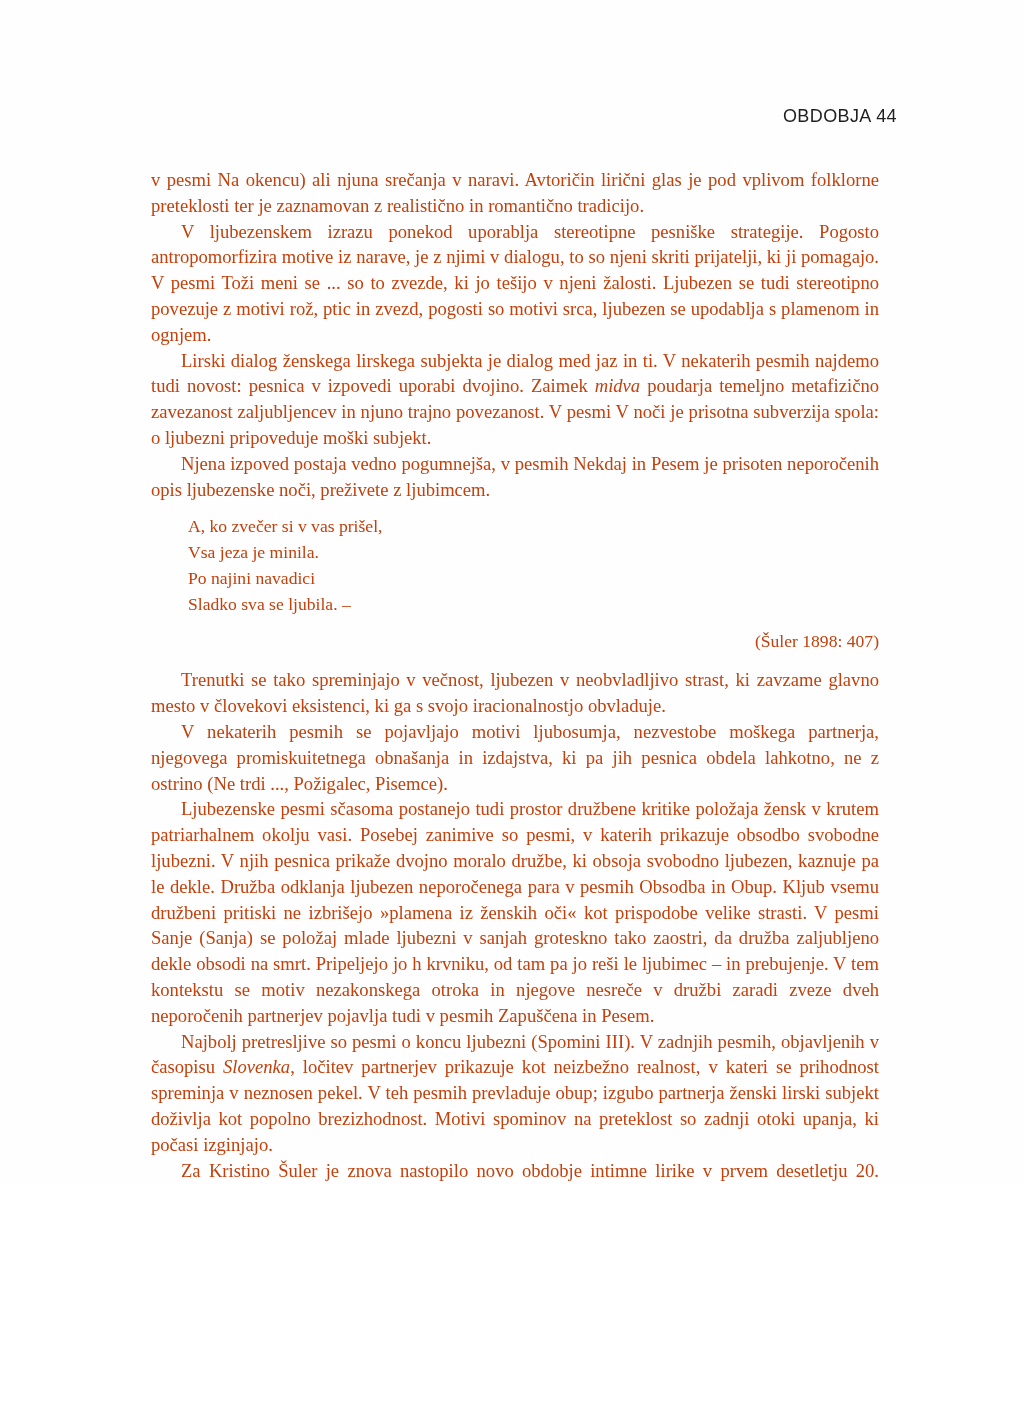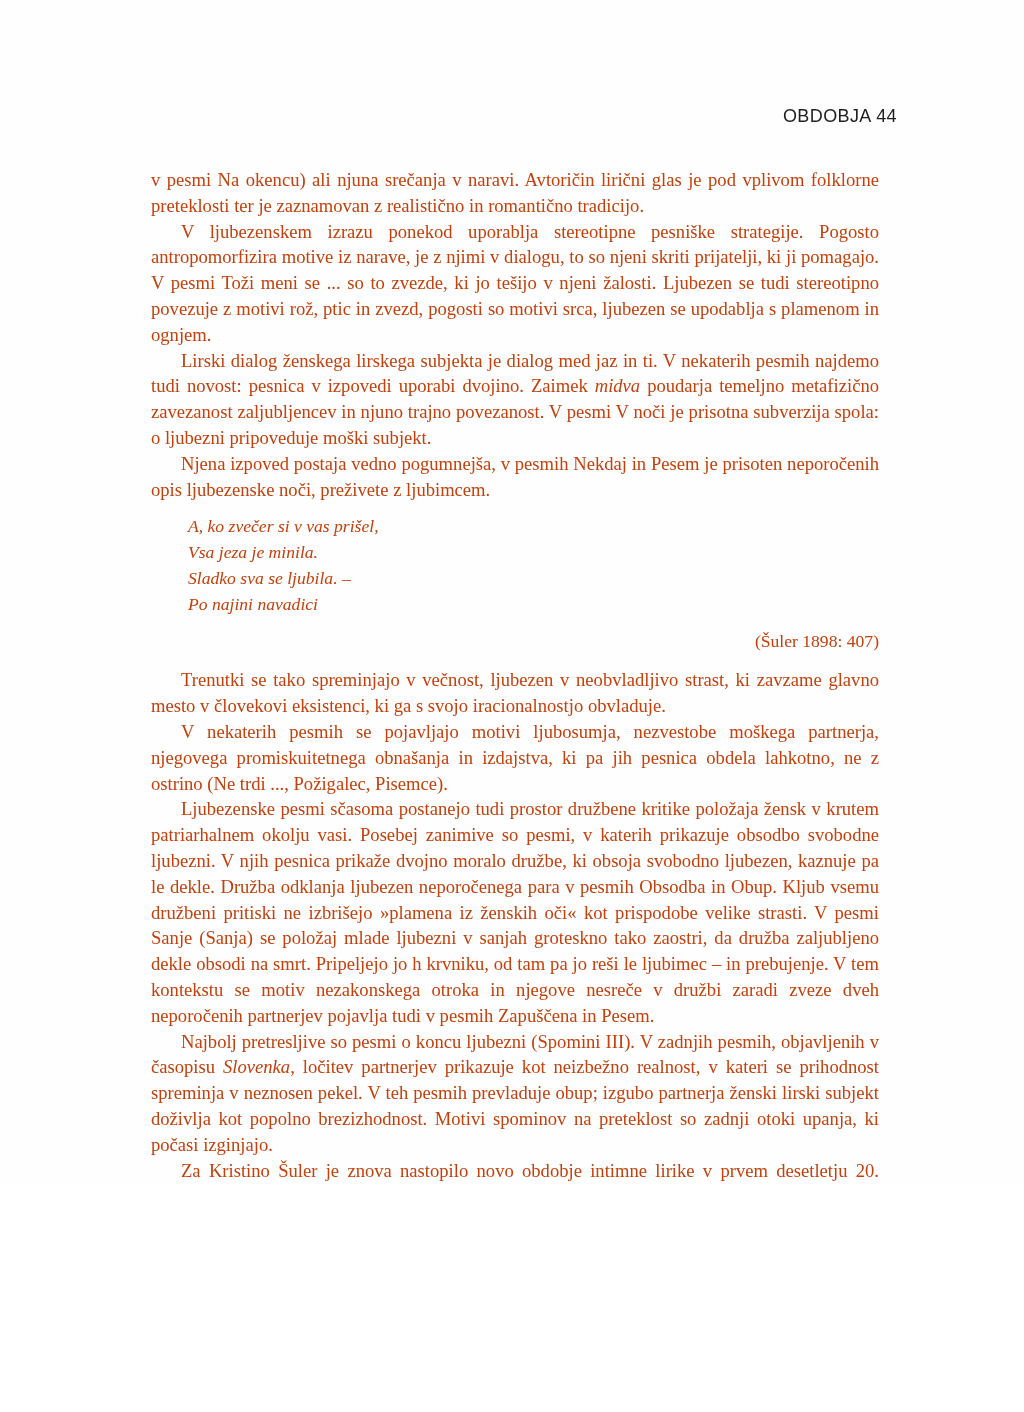--- a/index.html
+++ b/index.html
@@ -46,21 +46,20 @@
     font-style: italic;
   }
   .verse {
     margin: 11px 0 0 37px;
     font-size: 17.6px;
     line-height: 26px;
     text-align: left;
   }
   .verse-line {
     white-space: pre;
-    font-style: italic;
   }
   .citation {
     margin: 11px 0 13px 37px;
     font-size: 17.6px;
     line-height: 26px;
     text-align: right;
   }
   .page-number {
     position: absolute;
     top: 1274px;
@@ -77,22 +76,22 @@
   <div class="running-header">OBDOBJA 44</div>
 
   <main class="text-body">
       <p class="para"><span>v pesmi Na okencu) ali njuna srečanja v naravi. Avtoričin lirični glas je pod vplivom folklorne preteklosti ter je zaznamovan z realistično in romantično tradicijo.</span></p>
       <p class="para indent"><span>V ljubezenskem izrazu ponekod uporablja stereotipne pesniške strategije. Pogosto antropomorfizira motive iz narave, je z njimi v dialogu, to so njeni skriti prijatelji, ki ji pomagajo. V pesmi Toži meni se ... so to zvezde, ki jo tešijo v njeni žalosti. Ljubezen se tudi stereotipno povezuje z motivi rož, ptic in zvezd, pogosti so motivi srca, ljubezen se upodablja s plamenom in ognjem.</span></p>
       <p class="para indent"><span>Lirski dialog ženskega lirskega subjekta je dialog med jaz in ti. V nekaterih pesmih najdemo tudi novost: pesnica v izpovedi uporabi dvojino. Zaimek </span><span class="it">midva</span><span> poudarja temeljno metafizično zavezanost zaljubljencev in njuno trajno povezanost. V pesmi V noči je prisotna subverzija spola: o ljubezni pripoveduje moški subjekt.</span></p>
       <p class="para indent"><span>Njena izpoved postaja vedno pogumnejša, v pesmih Nekdaj in Pesem je prisoten neporočenih opis ljubezenske noči, preživete z ljubimcem.</span></p>
       <div class="verse">
         <div class="verse-line">A, ko zvečer si v vas prišel,</div>
         <div class="verse-line">Vsa jeza je minila.</div>
+        <div class="verse-line">Po najini navadici</div>
         <div class="verse-line">Sladko sva se ljubila. –</div>
-        <div class="verse-line">Po najini navadici</div>
       </div>
       <div class="citation">(Šuler 1898: 407)</div>
       <p class="para indent"><span>Trenutki se tako spreminjajo v večnost, ljubezen v neobvladljivo strast, ki zavzame glavno mesto v človekovi eksistenci, ki ga s svojo iracionalnostjo obvladuje.</span></p>
       <p class="para indent"><span>V nekaterih pesmih se pojavljajo motivi ljubosumja, nezvestobe moškega partnerja, njegovega promiskuitetnega obnašanja in izdajstva, ki pa jih pesnica obdela lahkotno, ne z ostrino (Ne trdi ..., Požigalec, Pisemce).</span></p>
       <p class="para indent"><span>Ljubezenske pesmi sčasoma postanejo tudi prostor družbene kritike položaja žensk v krutem patriarhalnem okolju vasi. Posebej zanimive so pesmi, v katerih prikazuje obsodbo svobodne ljubezni. V njih pesnica prikaže dvojno moralo družbe, ki obsoja svobodno ljubezen, kaznuje pa le dekle. Družba odklanja ljubezen neporočenega para v pesmih Obsodba in Obup. Kljub vsemu družbeni pritiski ne izbrišejo »plamena iz ženskih oči« kot prispodobe velike strasti. V pesmi Sanje (Sanja) se položaj mlade ljubezni v sanjah groteskno tako zaostri, da družba zaljubljeno dekle obsodi na smrt. Pripeljejo jo h krvniku, od tam pa jo reši le ljubimec – in prebujenje. V tem kontekstu se motiv nezakonskega otroka in njegove nesreče v družbi zaradi zveze dveh neporočenih partnerjev pojavlja tudi v pesmih Zapuščena in Pesem.</span></p>
       <p class="para indent"><span>Najbolj pretresljive so pesmi o koncu ljubezni (Spomini III). V zadnjih pesmih, objavljenih v časopisu </span><span class="it">Slovenka</span><span>, ločitev partnerjev prikazuje kot neizbežno realnost, v kateri se prihodnost spreminja v neznosen pekel. V teh pesmih prevladuje obup; izgubo partnerja ženski lirski subjekt doživlja kot popolno brezizhodnost. Motivi spominov na preteklost so zadnji otoki upanja, ki počasi izginjajo.</span></p>
       <p class="para indent"><span>Za Kristino Šuler je znova nastopilo novo obdobje intimne lirike v prvem desetletju 20. stoletja. Tedaj je ljubezenske pesmi objavljala v osrednjem </span><span class="it">Ljubljanskem zvonu</span><span>. Vrhunec teh pesmi je bil med letoma 1903 in 1906. Pesnica v izrazu postane konserva-</span></p>
     </main>
 
   <div class="page-number">139</div>

